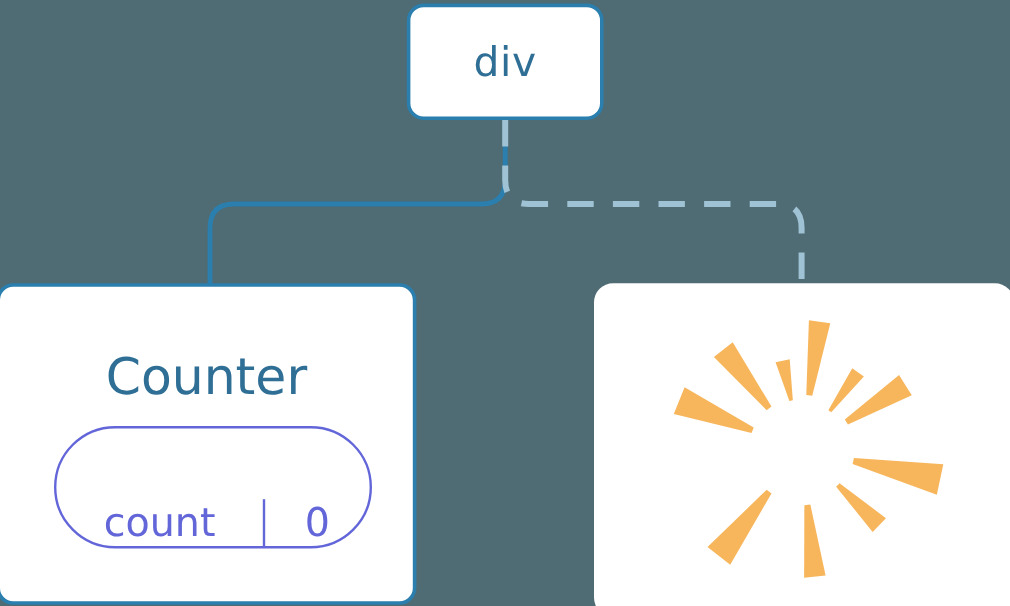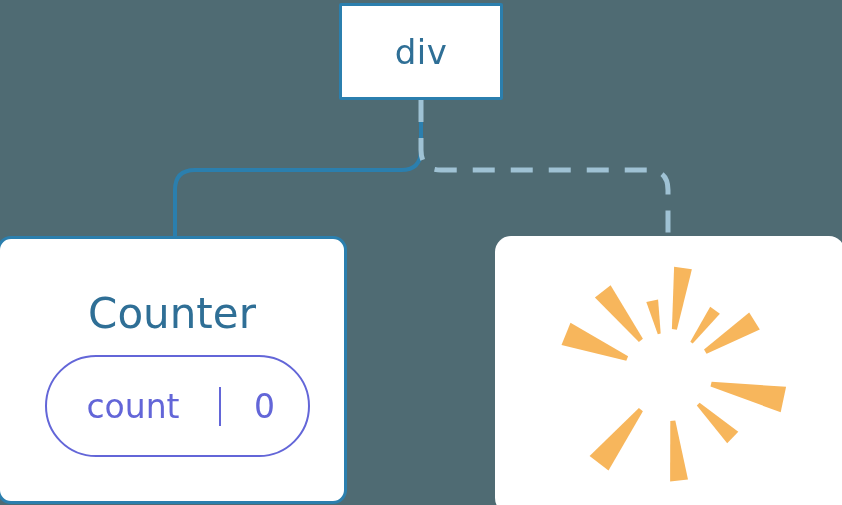--- a/index.html
+++ b/index.html
@@ -32,21 +32,21 @@
     position: absolute;
     background: #ffffff;
     box-sizing: border-box;
   }
   .node-div {
     left: 339px;
     top: 3px;
     width: 164px;
     height: 97px;
     border: 3px solid #2b7fae;
-    border-radius: 2px;
+    border-radius: 14px;
     display: flex;
     align-items: center;
     justify-content: center;
   }
   .node-div-label {
     font-size: 34px;
     color: #2f6f96;
     letter-spacing: 0.5px;
   }
 
@@ -72,21 +72,21 @@
   .state-pill {
     position: absolute;
     left: 45px;
     top: 116px;
     width: 265px;
     height: 102px;
     border: 2px solid #6366d8;
     border-radius: 51px;
     box-sizing: border-box;
     display: flex;
-    align-items: center;
+    align-items: flex-end;
     background: #ffffff;
   }
   .state-key {
     flex: 0 0 172px;
     display: flex;
     align-items: center;
     justify-content: center;
     border-right: 2px solid #6366d8;
     font-size: 33px;
     color: #6366d8;

